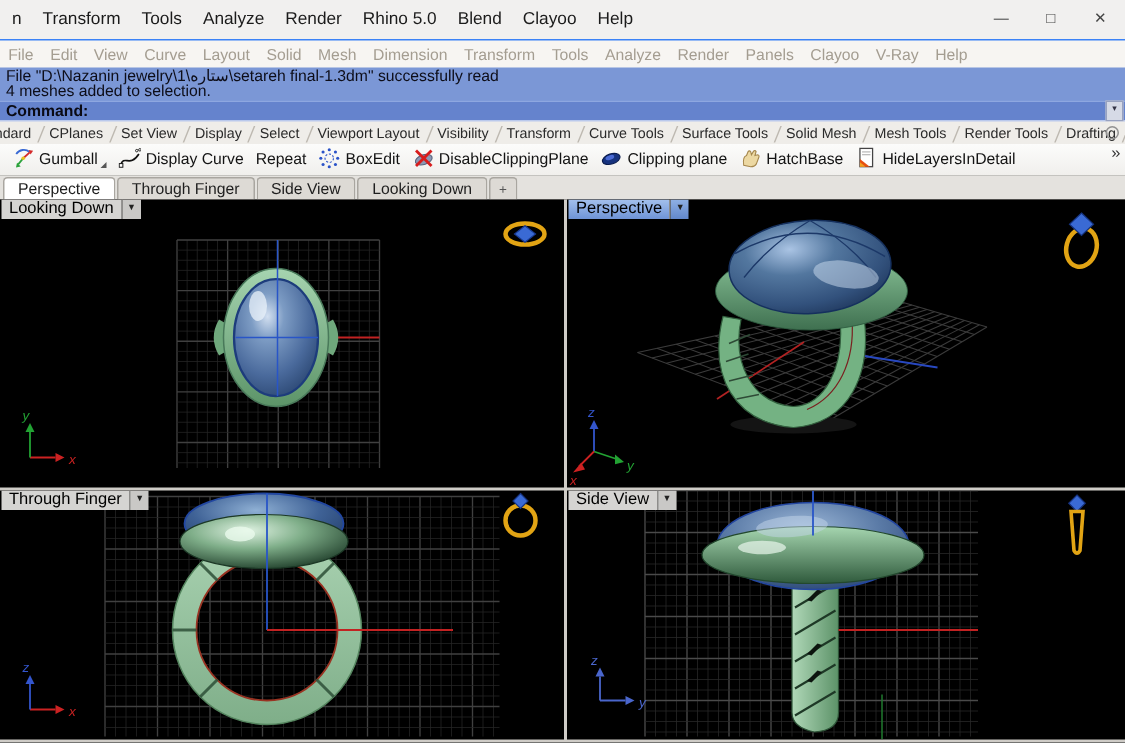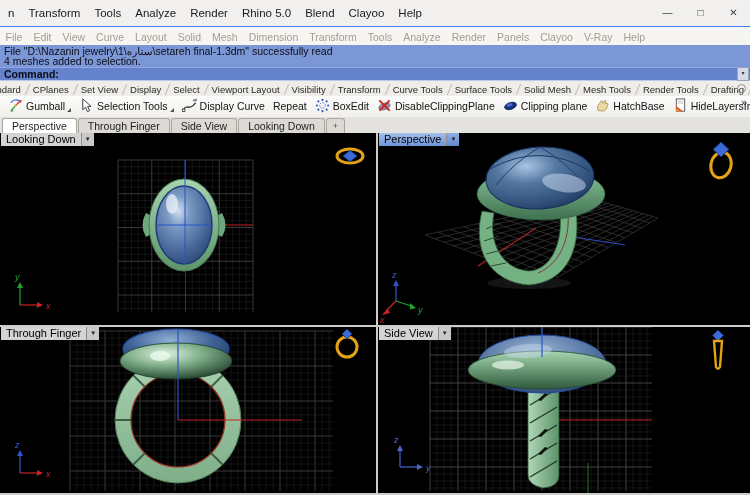--- a/index.html
+++ b/index.html
@@ -146,27 +146,20 @@
     <div class="tbtn">
       <svg viewBox="0 0 16 16">
         <path d="M12.5,3.5 A6.5,6.5 0 0,0 3,5" stroke="#3a6ad4" fill="none" stroke-width="1.3"></path>
         <line x1="8" y1="8" x2="12.6" y2="3.8" stroke="#d42a2a" stroke-width="1.3"></line>
         <polygon points="11.8,2.2 15,2.6 13.2,5.4" fill="#d42a2a"></polygon>
         <line x1="8" y1="8" x2="4.4" y2="12.4" stroke="#2aa23a" stroke-width="1.3"></line>
         <polygon points="2.8,14.6 6.2,13.8 3.6,11.2" fill="#2aa23a"></polygon>
         <circle cx="8" cy="8" r="1.3" fill="#e8c020"></circle>
       </svg>
       <span class="lbl">Gumball</span>
-      <span class="dd"></span>
-    </div>
-    <div class="tbtn">
-      <svg viewBox="0 0 16 16">
-        <polygon points="4,1 4,12.5 7,9.8 9,14.5 11.2,13.5 9.2,9 12.8,8.8" fill="#fff" stroke="#222" stroke-width="0.9"></polygon>
-      </svg>
-      <span class="lbl">Selection Tools</span>
       <span class="dd"></span>
     </div>
     <div class="tbtn">
       <svg viewBox="0 0 16 16">
         <path d="M1.5,13 C4,5 8,15 14.5,5" stroke="#111" fill="none" stroke-width="1.2"></path>
         <rect x="0.5" y="11.8" width="2.6" height="2.6" fill="#fff" stroke="#111" stroke-width="0.7"></rect>
         <circle cx="13" cy="2.6" r="0.9" fill="none" stroke="#111" stroke-width="0.6"></circle>
         <circle cx="15.2" cy="2" r="0.9" fill="none" stroke="#111" stroke-width="0.6"></circle>
       </svg>
       <span class="lbl">Display Curve</span>

